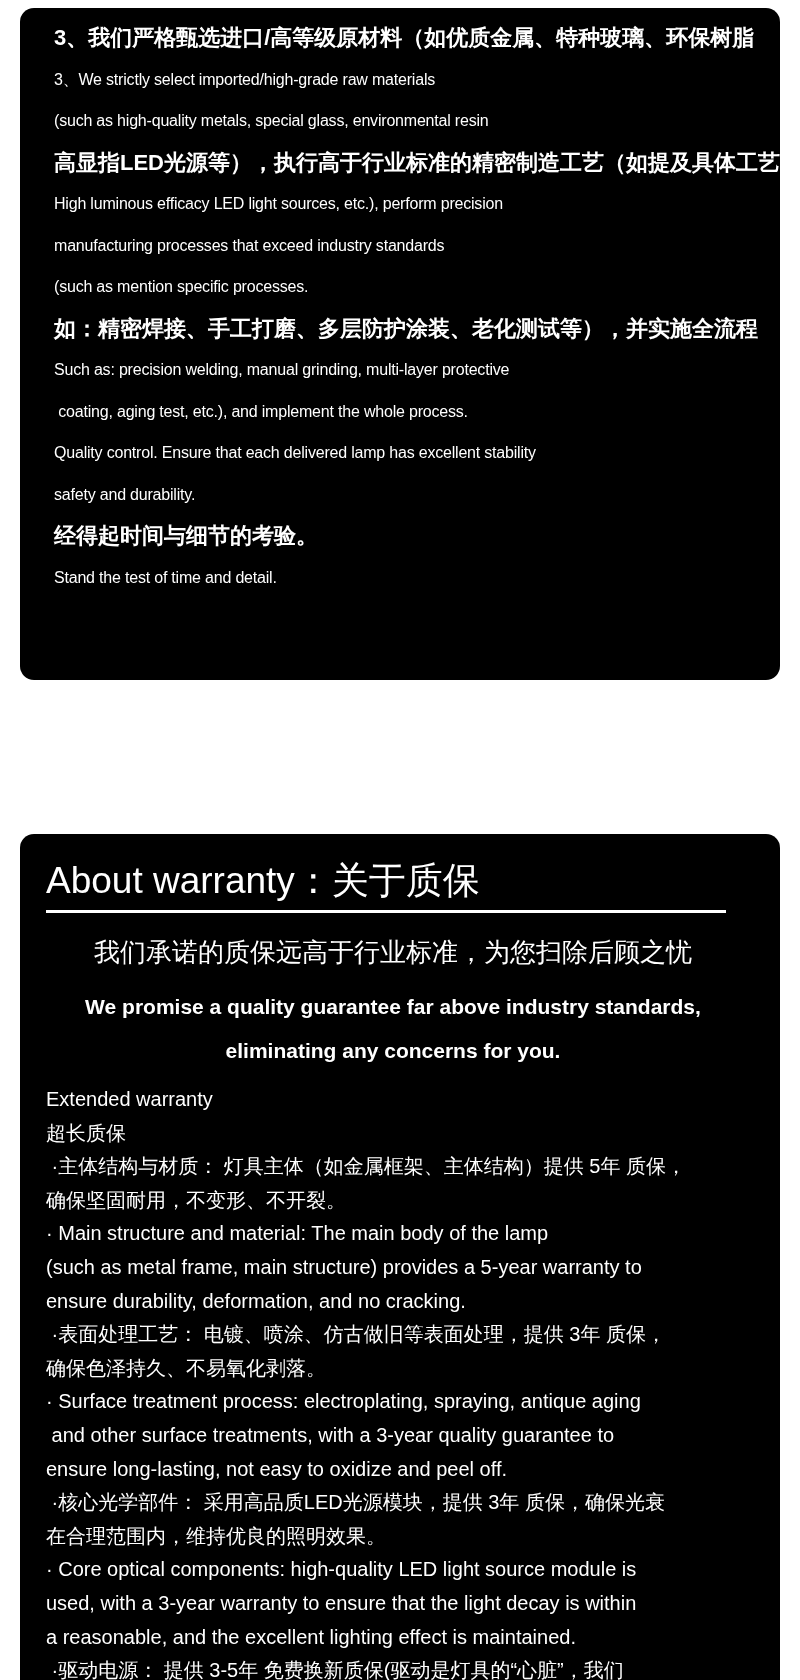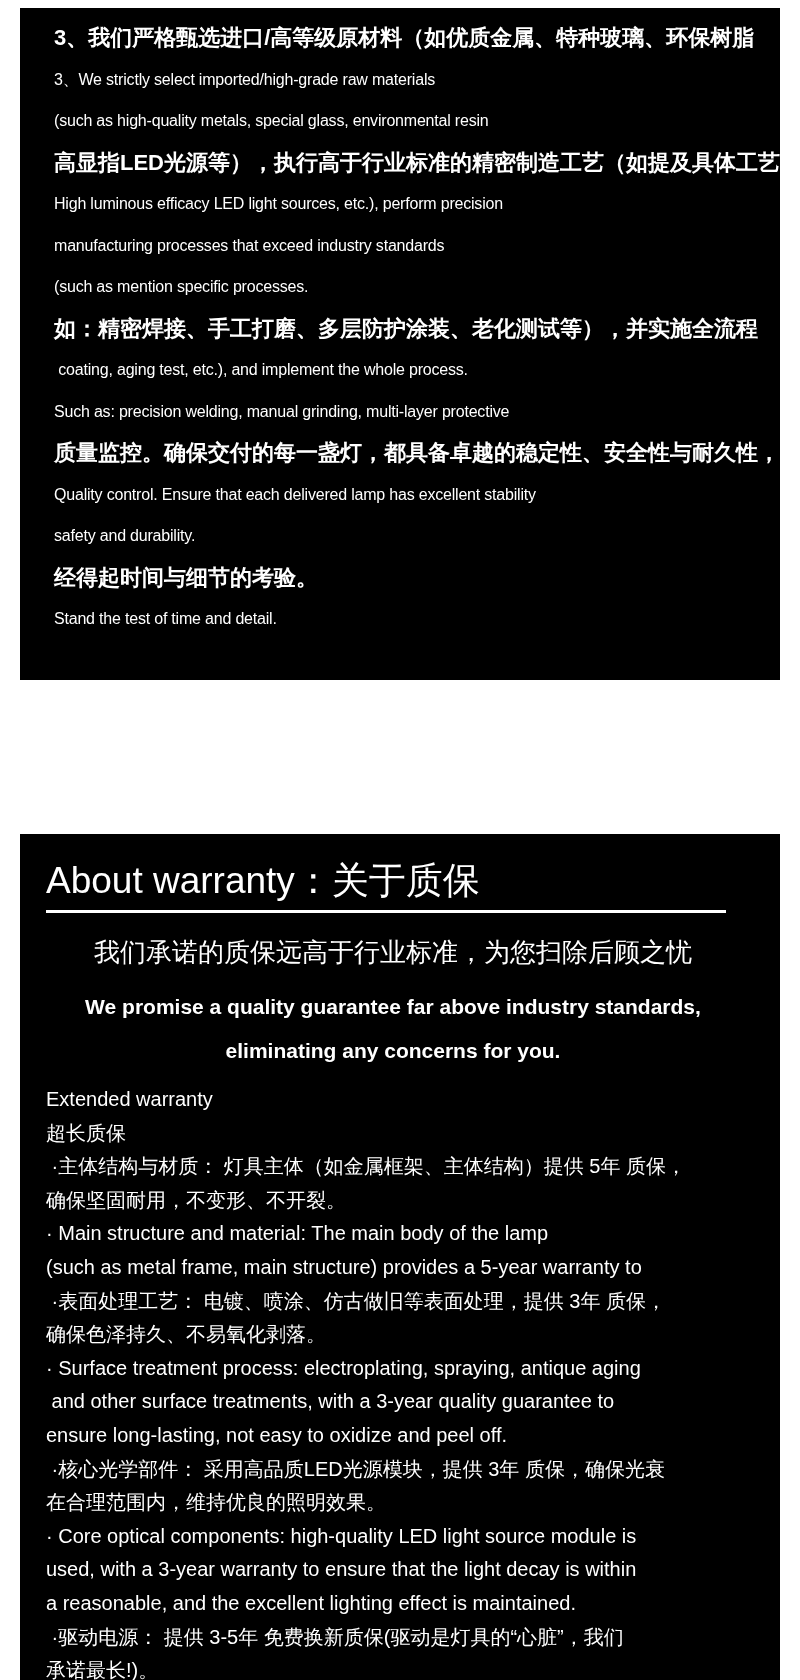--- a/index.html
+++ b/index.html
@@ -16,20 +16,21 @@
     font-family: "Liberation Sans", "DejaVu Sans", sans-serif;
     color: var(--text, #ffffff);
   }
   .panel {
     position: absolute;
     left: 20px;
     width: 760px;
     background: var(--panel-bg, #000000);
     box-sizing: border-box;
     overflow: hidden;
+    border-radius: 14px;
   }
   
   .panel.materials {
     top: 8px;
     height: 672px;
     padding: 9px 30px 0 34px;
   }
   .materials p {
     margin: 0;
     height: 41.5px;
@@ -98,23 +99,22 @@
 
   <section class="panel materials">
     <p class="cn">3、我们严格甄选进口/高等级原材料（如优质金属、特种玻璃、环保树脂</p>
     <p class="en">3、We strictly select imported/high-grade raw materials</p>
     <p class="en">(such as high-quality metals, special glass, environmental resin</p>
     <p class="cn">高显指LED光源等），执行高于行业标准的精密制造工艺（如提及具体工艺</p>
     <p class="en">High luminous efficacy LED light sources, etc.), perform precision</p>
     <p class="en">manufacturing processes that exceed industry standards</p>
     <p class="en">(such as mention specific processes.</p>
     <p class="cn">如：精密焊接、手工打磨、多层防护涂装、老化测试等），并实施全流程</p>
+    <p class="en">Such as: precision welding, manual grinding, multi-layer protective</p>
     <p class="en"> coating, aging test, etc.), and implement the whole process.</p>
-    <p class="en">Such as: precision welding, manual grinding, multi-layer protective</p>
-    <p class="cn">质量监控。确保交付的每一盏灯，都具备卓越的稳定性、安全性与耐久性，</p>
     <p class="en">Quality control. Ensure that each delivered lamp has excellent stability</p>
     <p class="en">safety and durability.</p>
     <p class="cn">经得起时间与细节的考验。</p>
     <p class="en">Stand the test of time and detail.</p>
   </section>
 
   <section class="panel warranty">
     <h1 class="heading">About warranty：关于质保</h1>
     <div class="rule"></div>
 
@@ -124,20 +124,21 @@
       <p class="intro-en">eliminating any concerns for you.</p>
     </div>
 
     <div class="body">
       <p>Extended warranty</p>
       <p>超长质保</p>
       <p> ·主体结构与材质： 灯具主体（如金属框架、主体结构）提供 5年 质保，</p>
       <p>确保坚固耐用，不变形、不开裂。</p>
       <p>· Main structure and material: The main body of the lamp</p>
       <p>(such as metal frame, main structure) provides a 5-year warranty to</p>
+      <p>ensure durability, deformation, and no cracking.</p>
       <p> ·表面处理工艺： 电镀、喷涂、仿古做旧等表面处理，提供 3年 质保，</p>
       <p>确保色泽持久、不易氧化剥落。</p>
       <p>· Surface treatment process: electroplating, spraying, antique aging</p>
       <p> and other surface treatments, with a 3-year quality guarantee to</p>
       <p>ensure long-lasting, not easy to oxidize and peel off.</p>
       <p> ·核心光学部件： 采用高品质LED光源模块，提供 3年 质保，确保光衰</p>
       <p>在合理范围内，维持优良的照明效果。</p>
       <p>· Core optical components: high-quality LED light source module is</p>
       <p>used, with a 3-year warranty to ensure that the light decay is within</p>
       <p>a reasonable, and the excellent lighting effect is maintained.</p>

